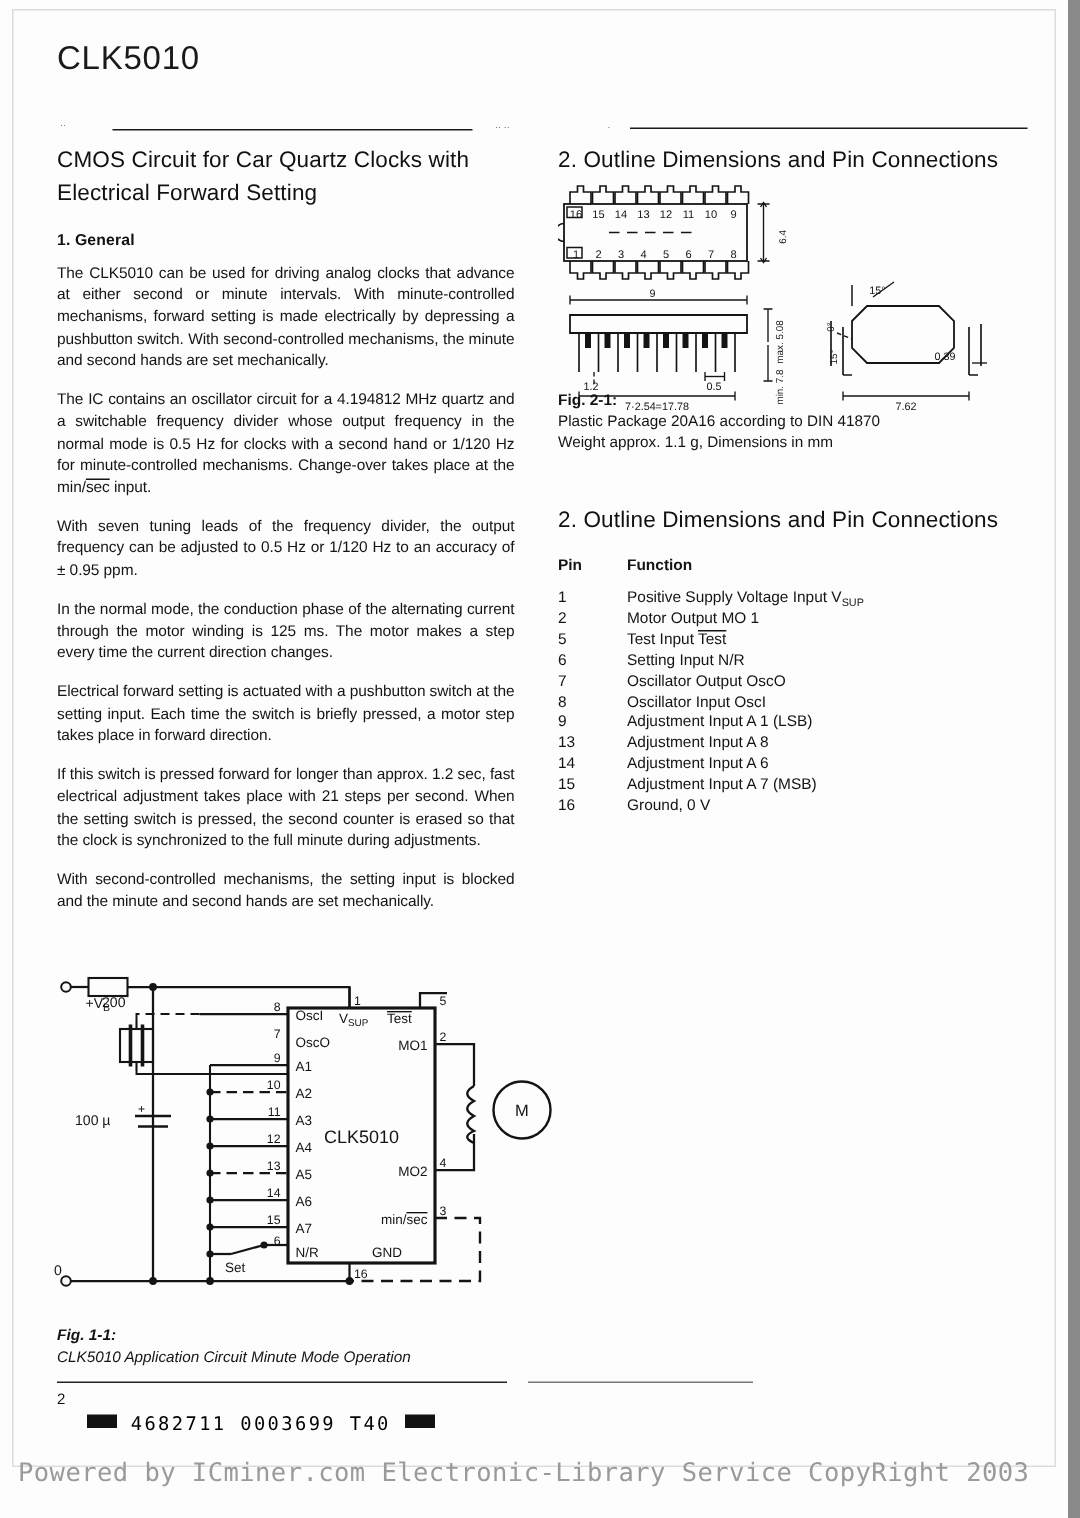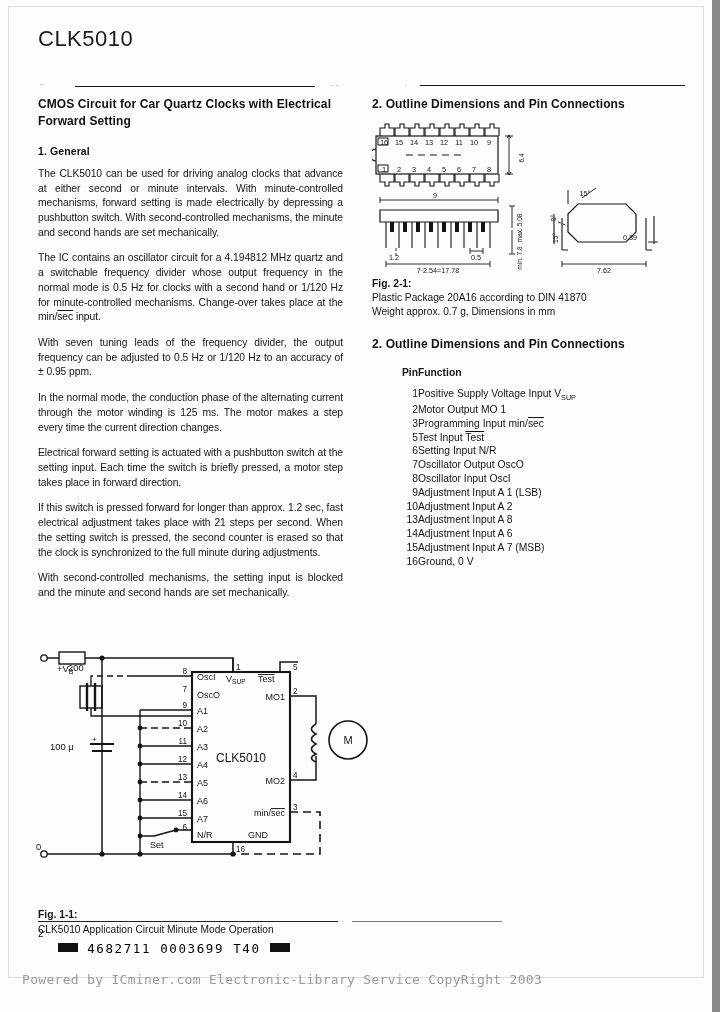--- a/index.html
+++ b/index.html
@@ -37,22 +37,22 @@
     height: 0; border-top: 1.4px solid #1a1a1a;
   }
   .rule-left  { left: 75px;  top: 86px;  width: 240px; }
   .rule-right { left: 420px; top: 85px;  width: 265px; }
   .tick { position:absolute; font-size:7px; color:#777; }
 
   .col-left  { position: absolute; left: 38px;  top: 96px; width: 305px; }
   .col-right { position: absolute; left: 372px; top: 96px; width: 312px; }
 
   h2.sec {
-    font-size: 12px;
-    font-weight: bold;
+    font-size: 15px;
+    font-weight: normal;
     color: #111;
     margin: 0 0 10px 0;
     line-height: 1.45;
     letter-spacing: 0.1px;
   }
   h3.sub {
     font-size: 10.5px;
     font-weight: bold;
     color: #111;
     margin: 14px 0 10px 0;
@@ -65,55 +65,55 @@
     margin: 0 0 11px 0;
     text-align: justify;
     letter-spacing: -0.05px;
   }
   .ovl { text-decoration: overline; }
   sub { font-size: 7.2px; }
 
   
   .pintable { margin-top: 12px; font-size: 10.3px; color: #141414; }
   .pinhead { font-weight: bold; margin-bottom: 9px; }
-  .pinhead .pn, .pinrow .pn { display:inline-block; width: 46px; text-align: right; }
+  .pinhead .pn, .pinrow .pn { display:inline-block; width: 46px; }
   .pinrow { line-height: 1.34; }
 
   
   .pkg { position: absolute; left: 372px; top: 118px; width: 300px; height: 160px; }
-  .figcap { position:absolute; left: 372px; top: 277px; width: 305px;
+  .figcap { position:absolute; left: 372px; top: 261px; width: 305px;
             font-size: 10.2px; color:#141414; line-height: 1.36; }
   .figcap b { font-size: 10.3px; }
 
   
   .schem { position: absolute; left: 30px; top: 650px; width: 340px; height: 230px; }
-  .fig1cap { position: absolute; left: 38px; top: 908px; width: 340px;
-             font-size: 10.2px; color:#141414; line-height: 1.42; }
+  .fig1cap { position: absolute; left: 38px; top: 884px; width: 340px;
+             font-size: 10.2px; color:#141414; line-height: 1.42; font-style: italic; }
   .fig1cap b { font-size:10.3px; }
 
   .botrule { position:absolute; left: 38px; top: 921px; width: 300px;
              border-top: 1.2px solid #222; }
   .botrule2{ position:absolute; left: 352px; top: 921px; width: 150px;
              border-top: 1px solid #777; }
 
   .pagenum { position:absolute; left: 38px; top: 928px; font-size: 10px; color:#111; }
   .ocr {
     position:absolute; left: 58px; top: 941px;
     font-family: "DejaVu Sans Mono", monospace;
     font-size: 12.5px; letter-spacing: 1.6px; color:#000000;
     white-space: pre;
   }
   .ocr .blk {
     display:inline-block; width: 20px; height: 9px;
     background:#111; vertical-align: 1px;
   }
   .footer {
-    position:absolute; left: 22px; top: 972px;
+    position:absolute; left: 12px; top: 972px;
     font-family: "DejaVu Sans Mono", monospace;
-    font-size: 13px; color: #9a9a9a; letter-spacing: 0.3px;
+    font-size: 17px; color: #9a9a9a; letter-spacing: 0.3px;
     white-space: pre;
   }
   svg { display:block; }
   text { font-family: "Liberation Sans", sans-serif; }
 </style>
 </head>
 <body>
 
 <div class="page">
   <div class="scan-edge"></div>
@@ -272,38 +272,36 @@
         <text transform="translate(152,40) rotate(-90)" text-anchor="middle">6.4</text>
         <text transform="translate(184,100) rotate(-90)" text-anchor="middle">0°</text>
         <text transform="translate(186,120) rotate(-90)" text-anchor="middle">15°</text>
       </g>
     </svg>
   </div>
 
   <div class="figcap">
     <b>Fig. 2-1:</b><br>
     <span>Plastic Package 20A16 according to DIN 41870</span><br>
-    <span>Weight approx. 0.7 g, Dimensions in mm</span>
+    <span>Weight approx. 1.1 g, Dimensions in mm</span>
   </div>
 
   <div style="position:absolute; left:372px; top:336px; width:312px;">
     <h2 class="sec" style="margin-bottom:14px;">2. Outline Dimensions and Pin Connections</h2>
     <div class="pintable" style="margin-top:0;">
       <div class="pinhead">
         <span class="pn">Pin</span><span>Function</span>
       </div>
       <div class="pinrow"><span class="pn">1</span><span><span>Positive Supply Voltage Input V</span><sub>SUP</sub></span></div>
       <div class="pinrow"><span class="pn">2</span><span>Motor Output MO 1</span></div>
-      <div class="pinrow"><span class="pn">3</span><span><span>Programming Input min/</span><span class="ovl">sec</span></span></div>
       <div class="pinrow"><span class="pn">5</span><span><span>Test Input </span><span class="ovl">Test</span></span></div>
       <div class="pinrow"><span class="pn">6</span><span>Setting Input N/R</span></div>
       <div class="pinrow"><span class="pn">7</span><span>Oscillator Output OscO</span></div>
       <div class="pinrow"><span class="pn">8</span><span>Oscillator Input OscI</span></div>
       <div class="pinrow"><span class="pn">9</span><span>Adjustment Input A 1 (LSB)</span></div>
-      <div class="pinrow"><span class="pn">10</span><span>Adjustment Input A 2</span></div>
       <div class="pinrow"><span class="pn">13</span><span>Adjustment Input A 8</span></div>
       <div class="pinrow"><span class="pn">14</span><span>Adjustment Input A 6</span></div>
       <div class="pinrow"><span class="pn">15</span><span>Adjustment Input A 7 (MSB)</span></div>
       <div class="pinrow"><span class="pn">16</span><span>Ground, 0 V</span></div>
     </div>
   </div>
 
   <div class="schem">
     <svg width="340" height="232" viewBox="0 0 340 232">
       <g stroke="#141414" fill="none" stroke-width="1.5">

